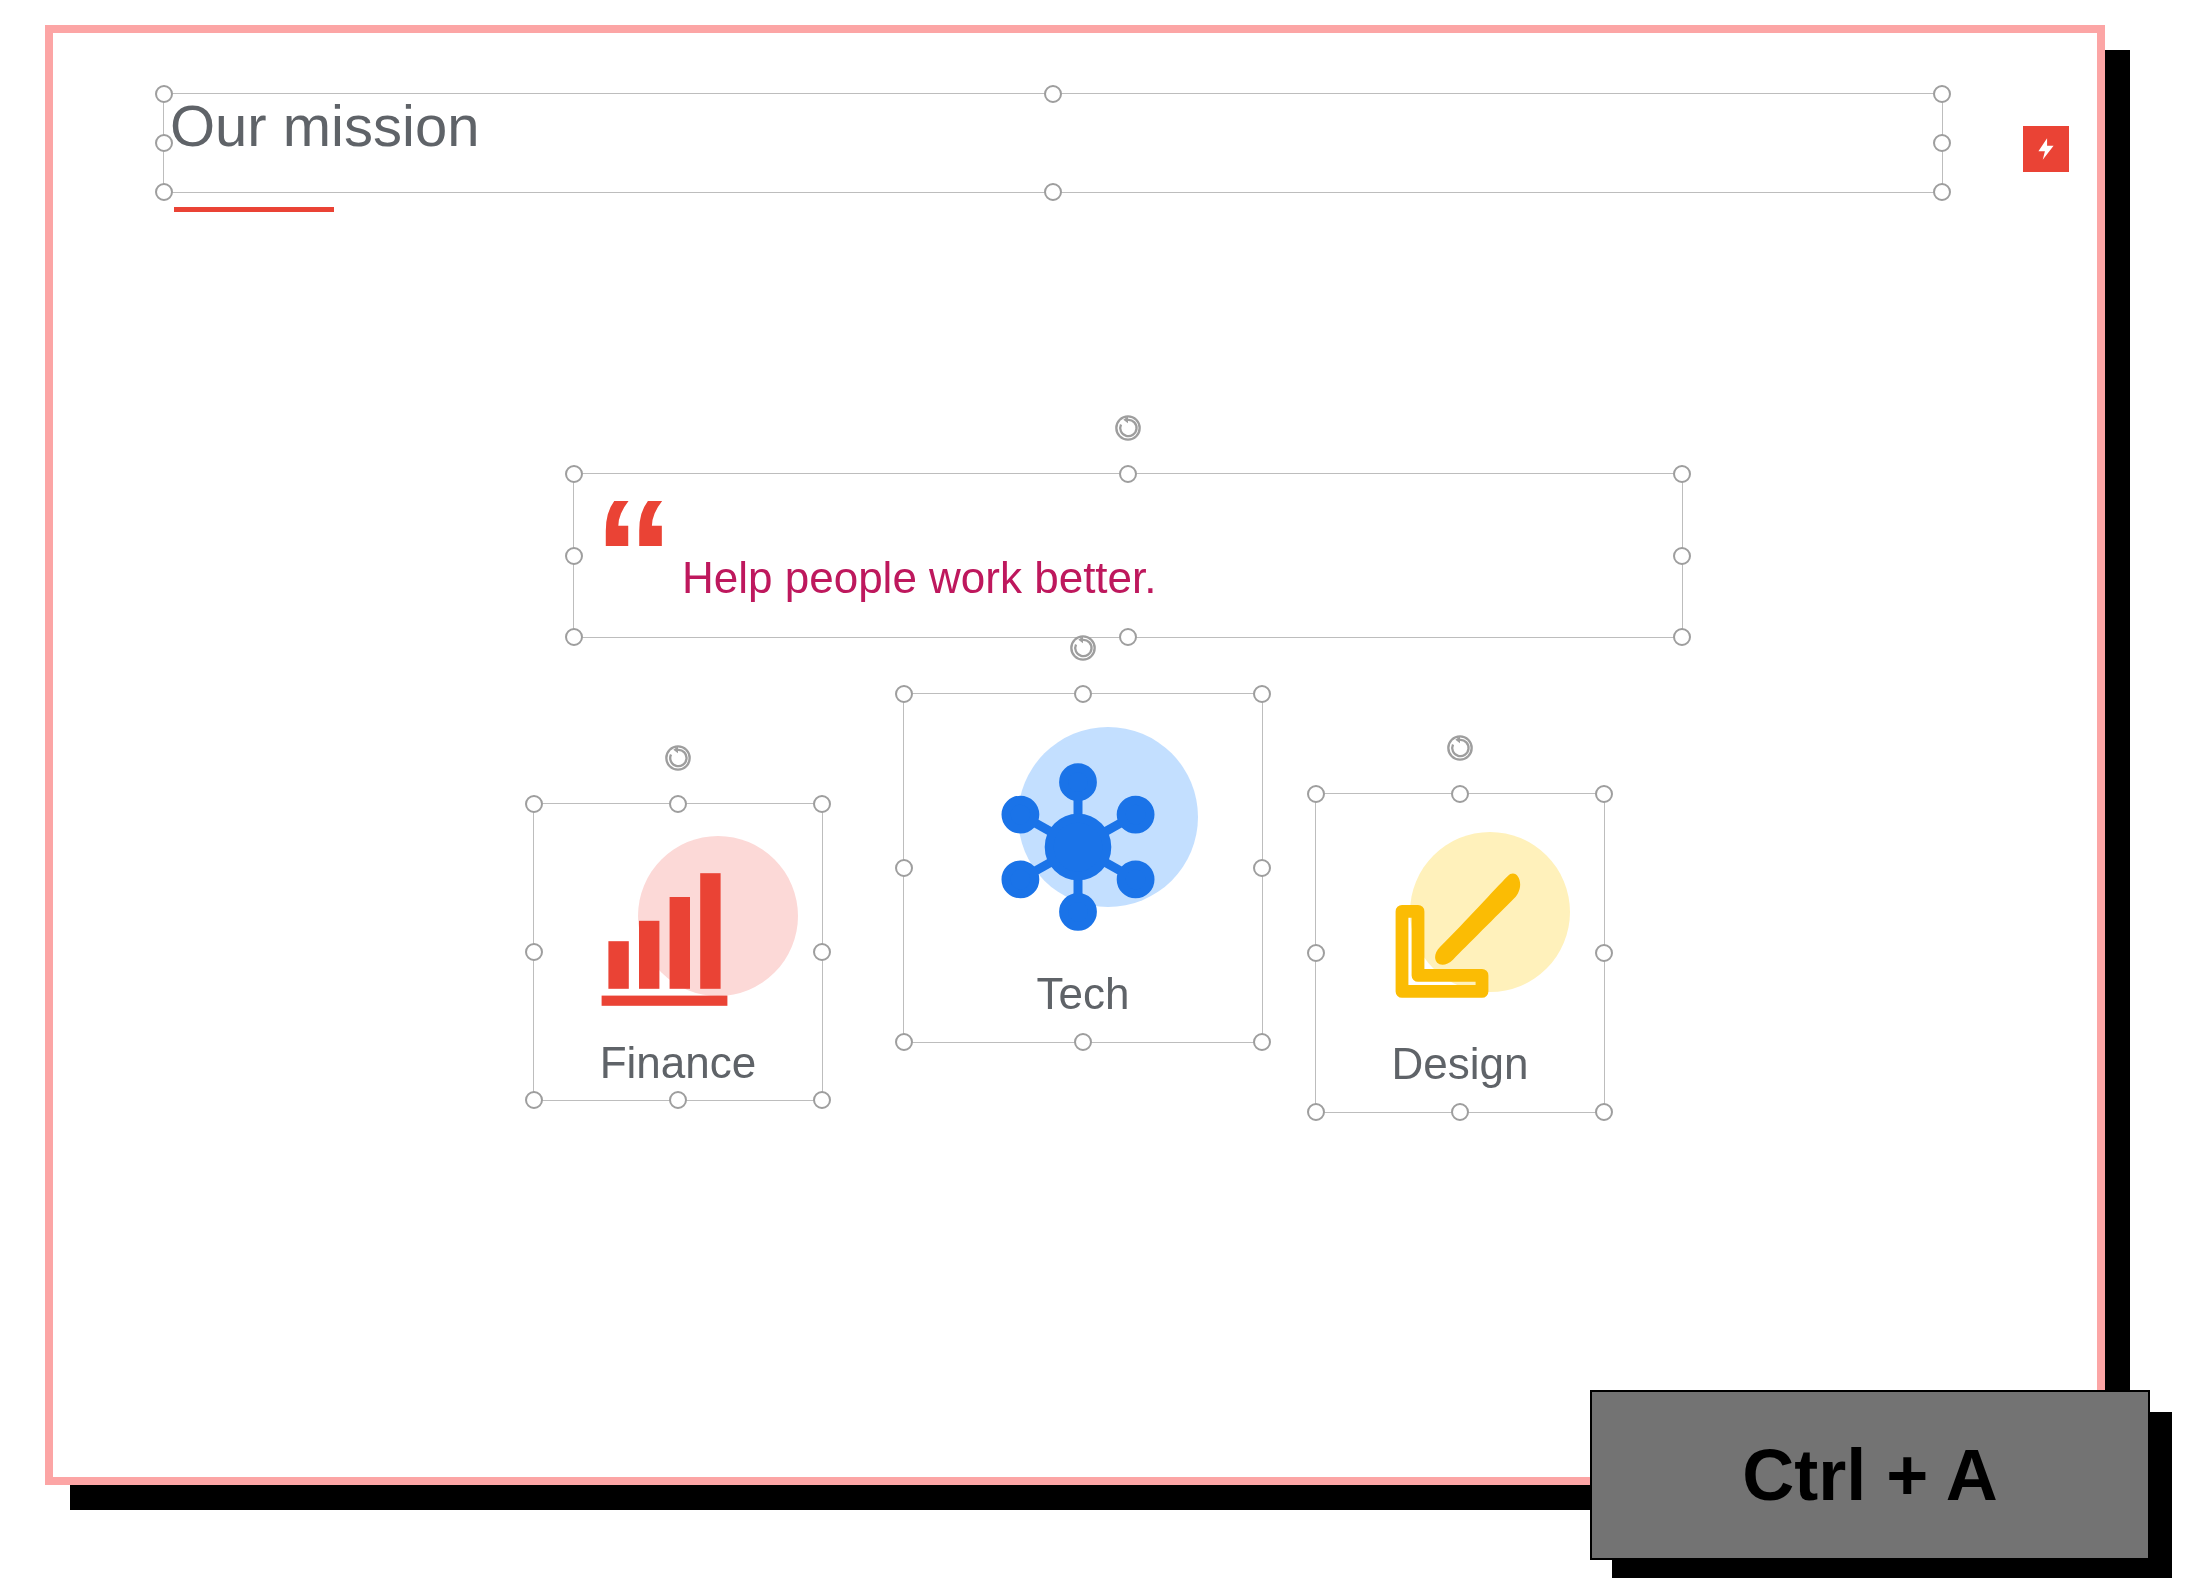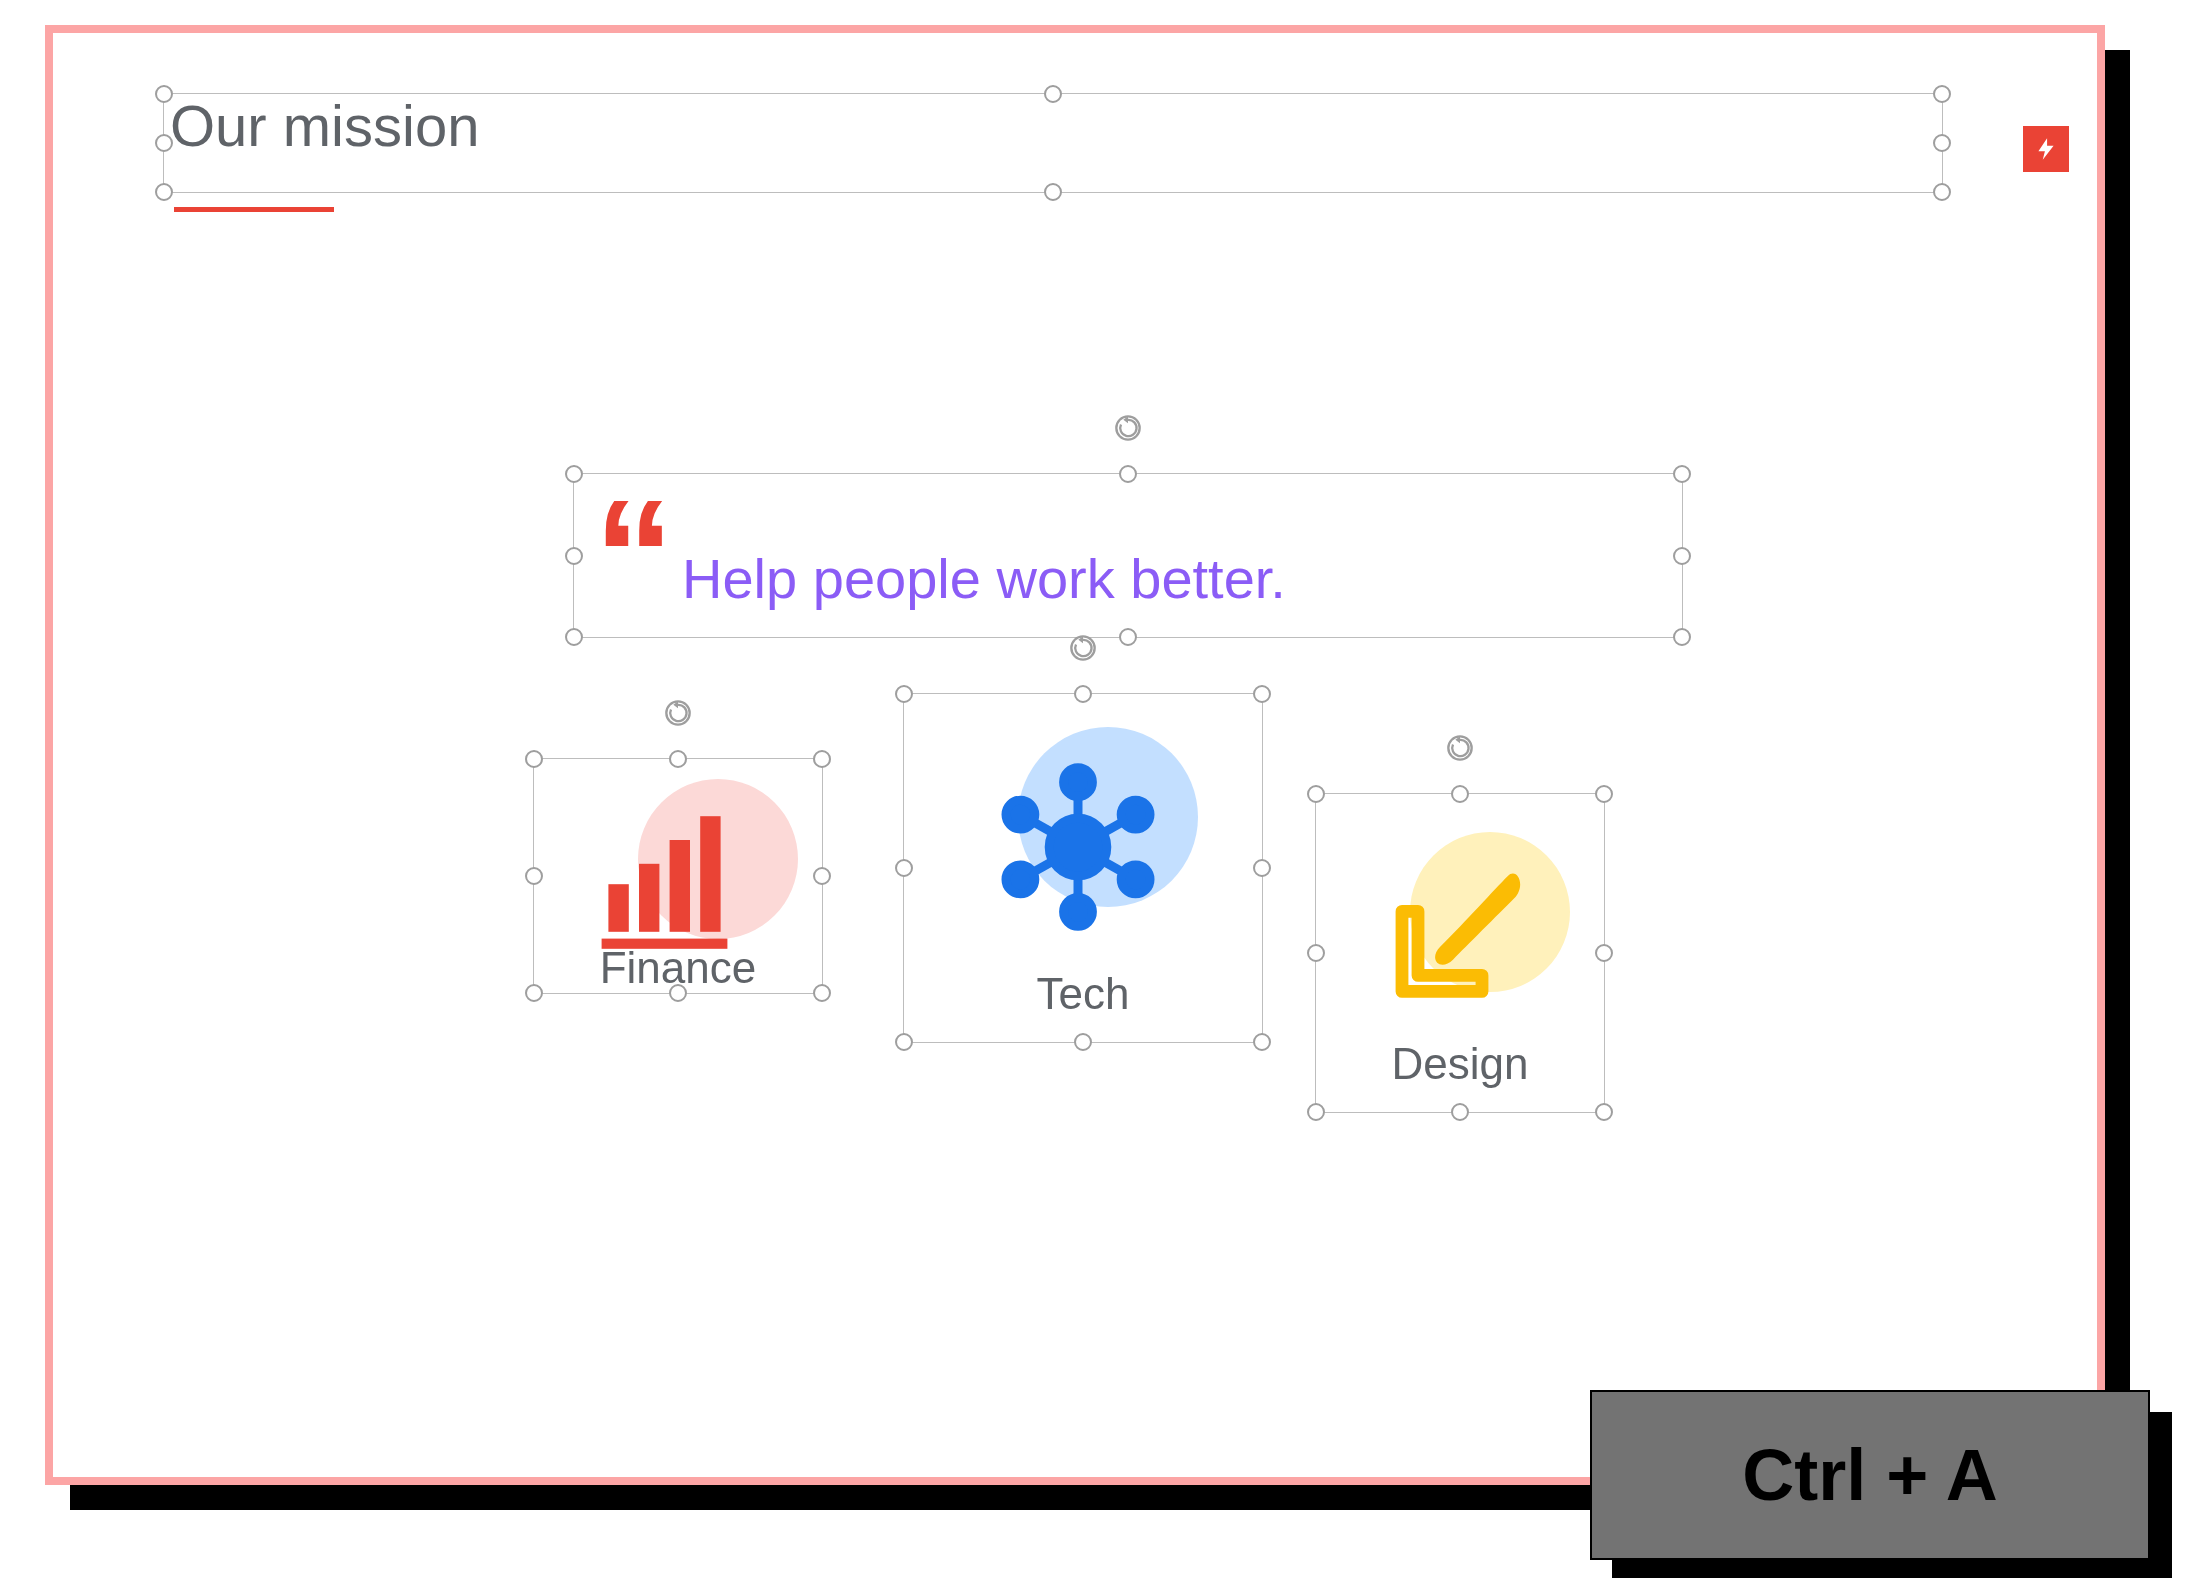--- a/index.html
+++ b/index.html
@@ -61,21 +61,21 @@
     line-height: 1.1;
   }
   .title-underline {
     position: absolute;
     left: 10px; bottom: -20px;
     width: 160px; height: 5px;
     background: #ea4335;
   }
   .quote-box { display: flex; align-items: center; }
   .quote-mark { color: #ea4335; font-size: 160px; font-weight: 900; letter-spacing: -14px; line-height: 0.5; margin-right: 22px; }
-  .quote-text { font-size: 56px; color: #8b5cf6; margin-top: 45px; }
+  .quote-text { font-size: 44px; color: #be185d; margin-top: 45px; }
   .cat-label { font-size: 44px; font-weight: 400; color: #5f6368; text-align: left; margin-top: 22px; }
   .circle-bg { position: absolute; border-radius: 50%; }
   .finance-bg { background: #fcd9d7; }
   .tech-bg { background: #c3dfff; }
   .design-bg { background: #fff1bb; }
 
   .lightning-badge {
     position: absolute;
     right: 28px; top: 93px;
     width: 46px; height: 46px;
@@ -147,21 +147,21 @@
       <div class="handle h-nw"></div>
       <div class="handle h-n"></div>
       <div class="handle h-ne"></div>
       <div class="handle h-w"></div>
       <div class="handle h-e"></div>
       <div class="handle h-sw"></div>
       <div class="handle h-s"></div>
       <div class="handle h-se"></div>
     </div>
 
-    <div class="selbox" style="left:480px; top:725px; width:290px; height:236px;">
+    <div class="selbox" style="left:480px; top:770px; width:290px; height:298px;">
       <div class="rotate-handle">
         <svg viewBox="0 0 24 24">
           <circle cx="12" cy="12" r="10" fill="#ffffff" stroke="#9e9e9e" stroke-width="2"></circle>
           <path d="M12 5 A7 7 0 1 1 6 9" fill="none" stroke="#9e9e9e" stroke-width="2"></path>
           <path d="M12 2 L12 8 L8 5 Z" fill="#9e9e9e"></path>
         </svg>
       </div>
       <div class="icon-center">
         <div style="position:relative; width:200px; height:200px;">
           <div class="circle-bg finance-bg" style="left:60px; top:20px; width:160px; height:160px;"></div>

